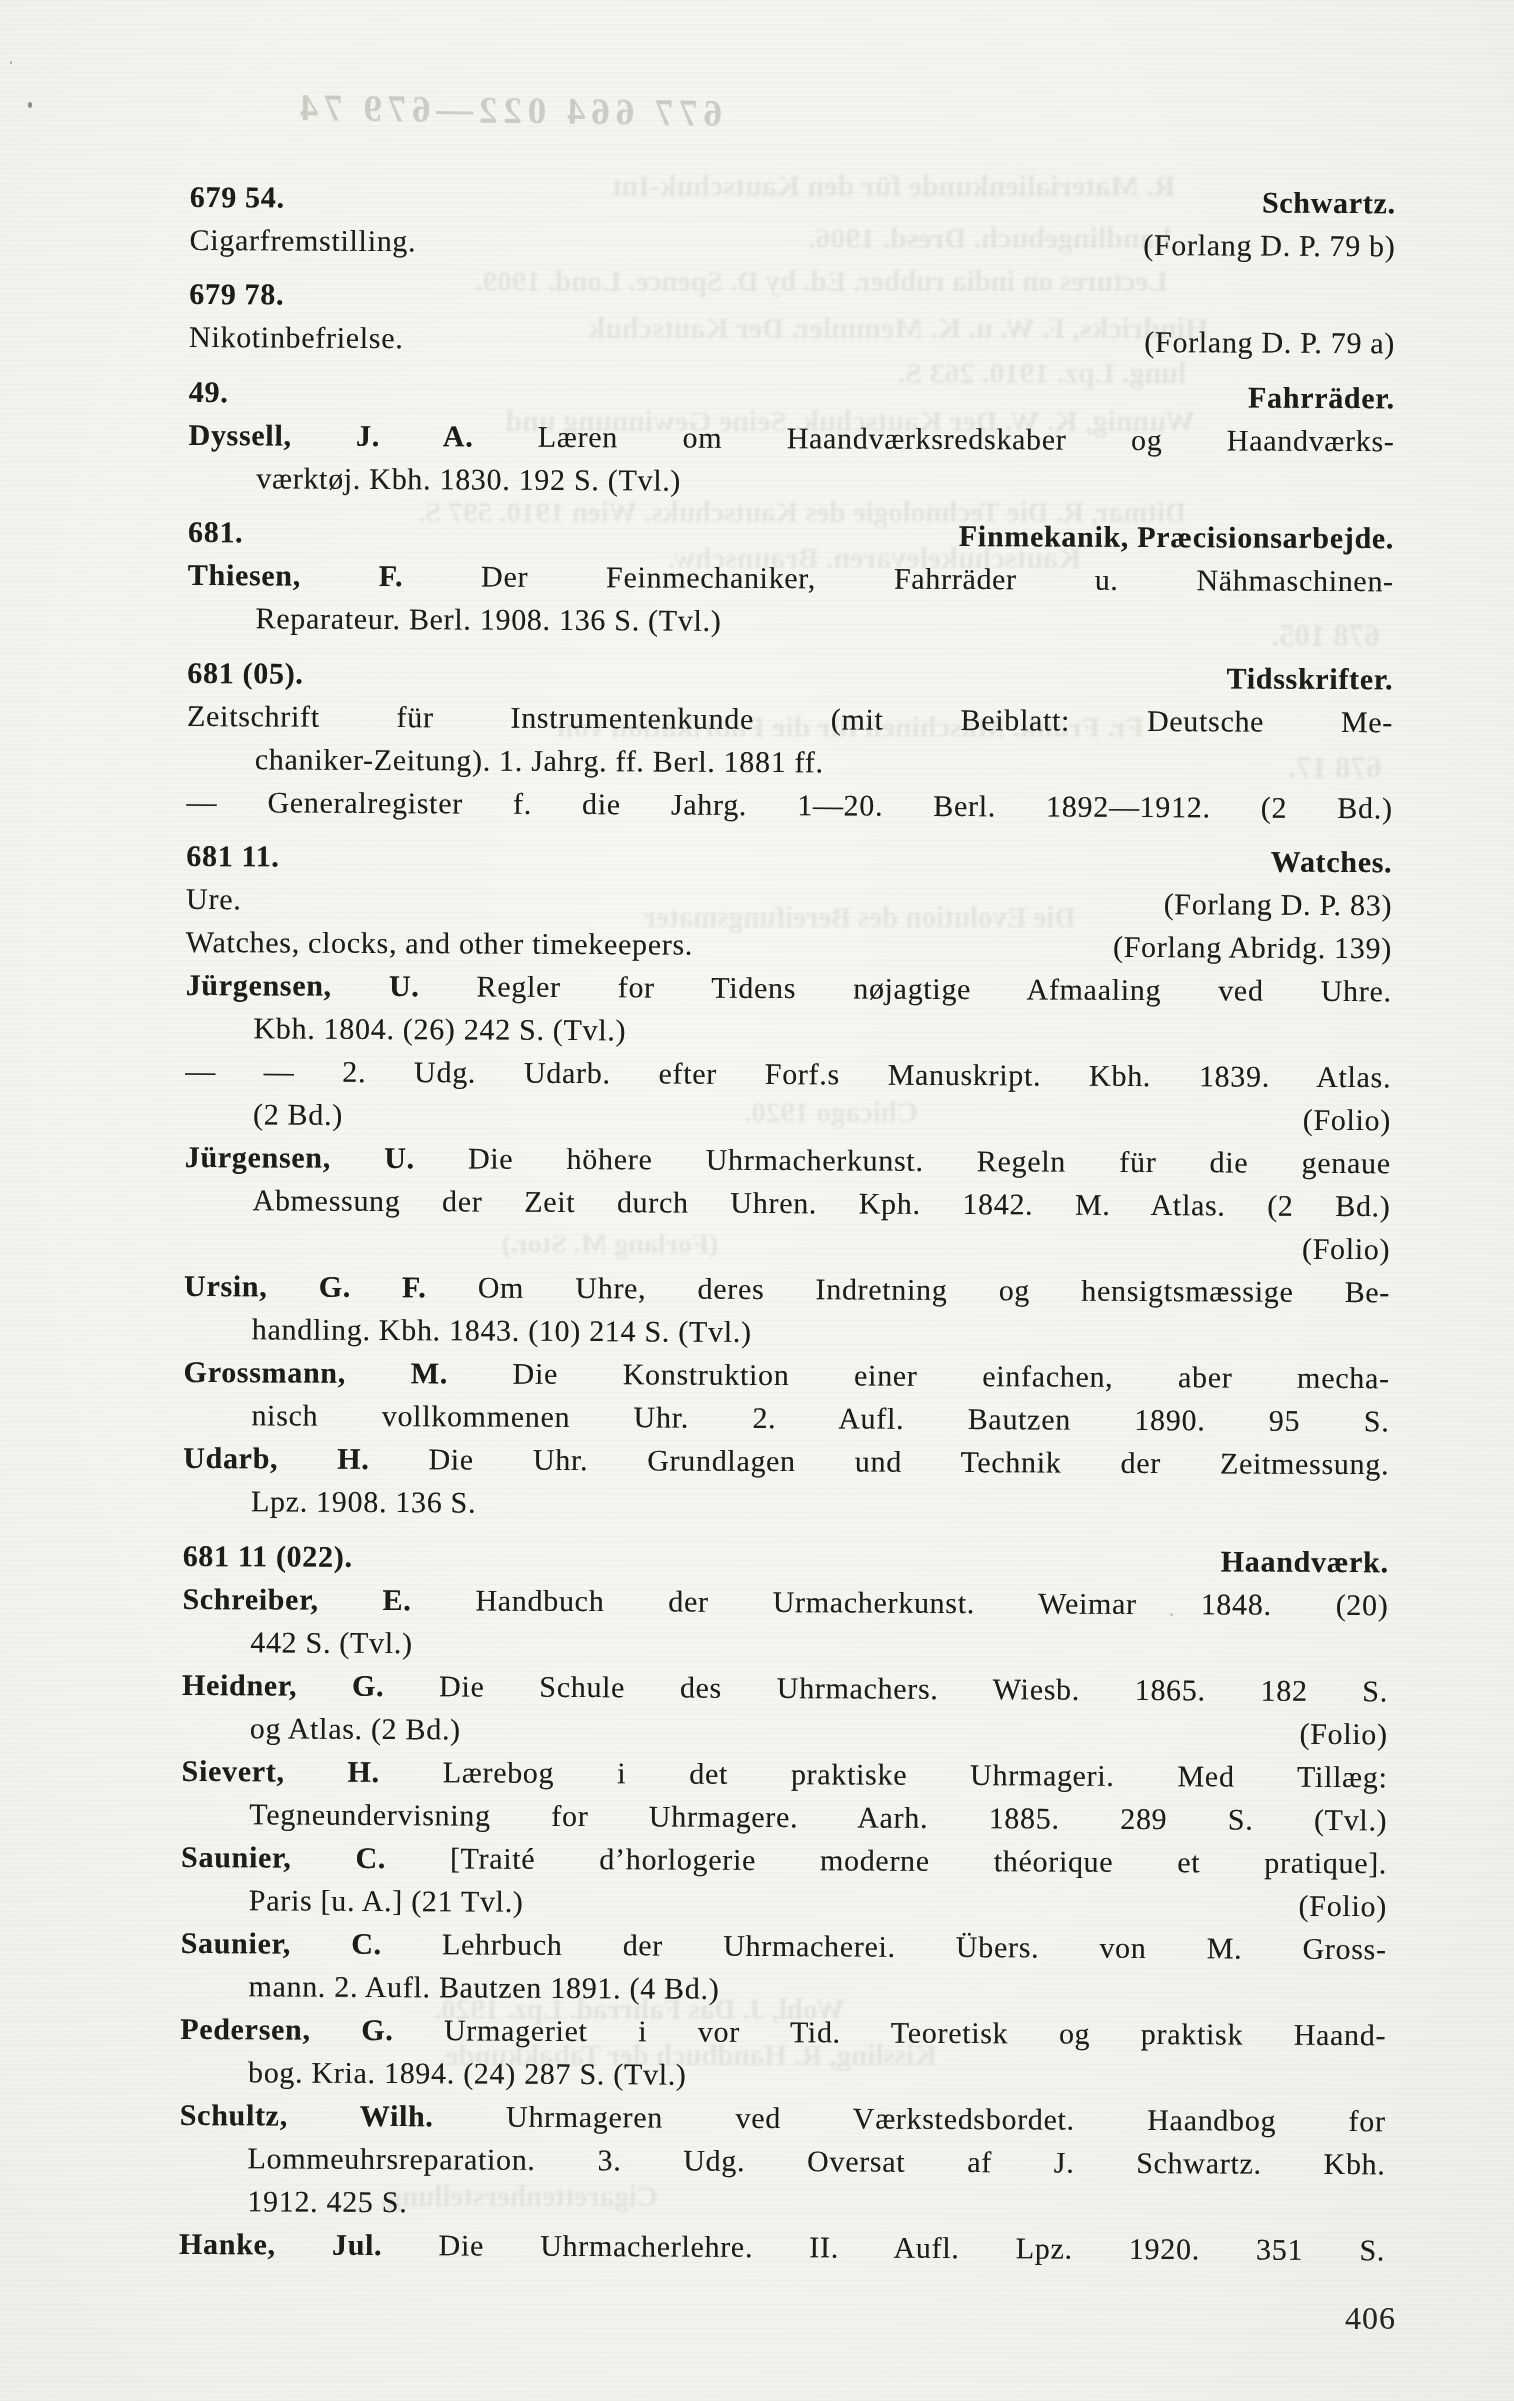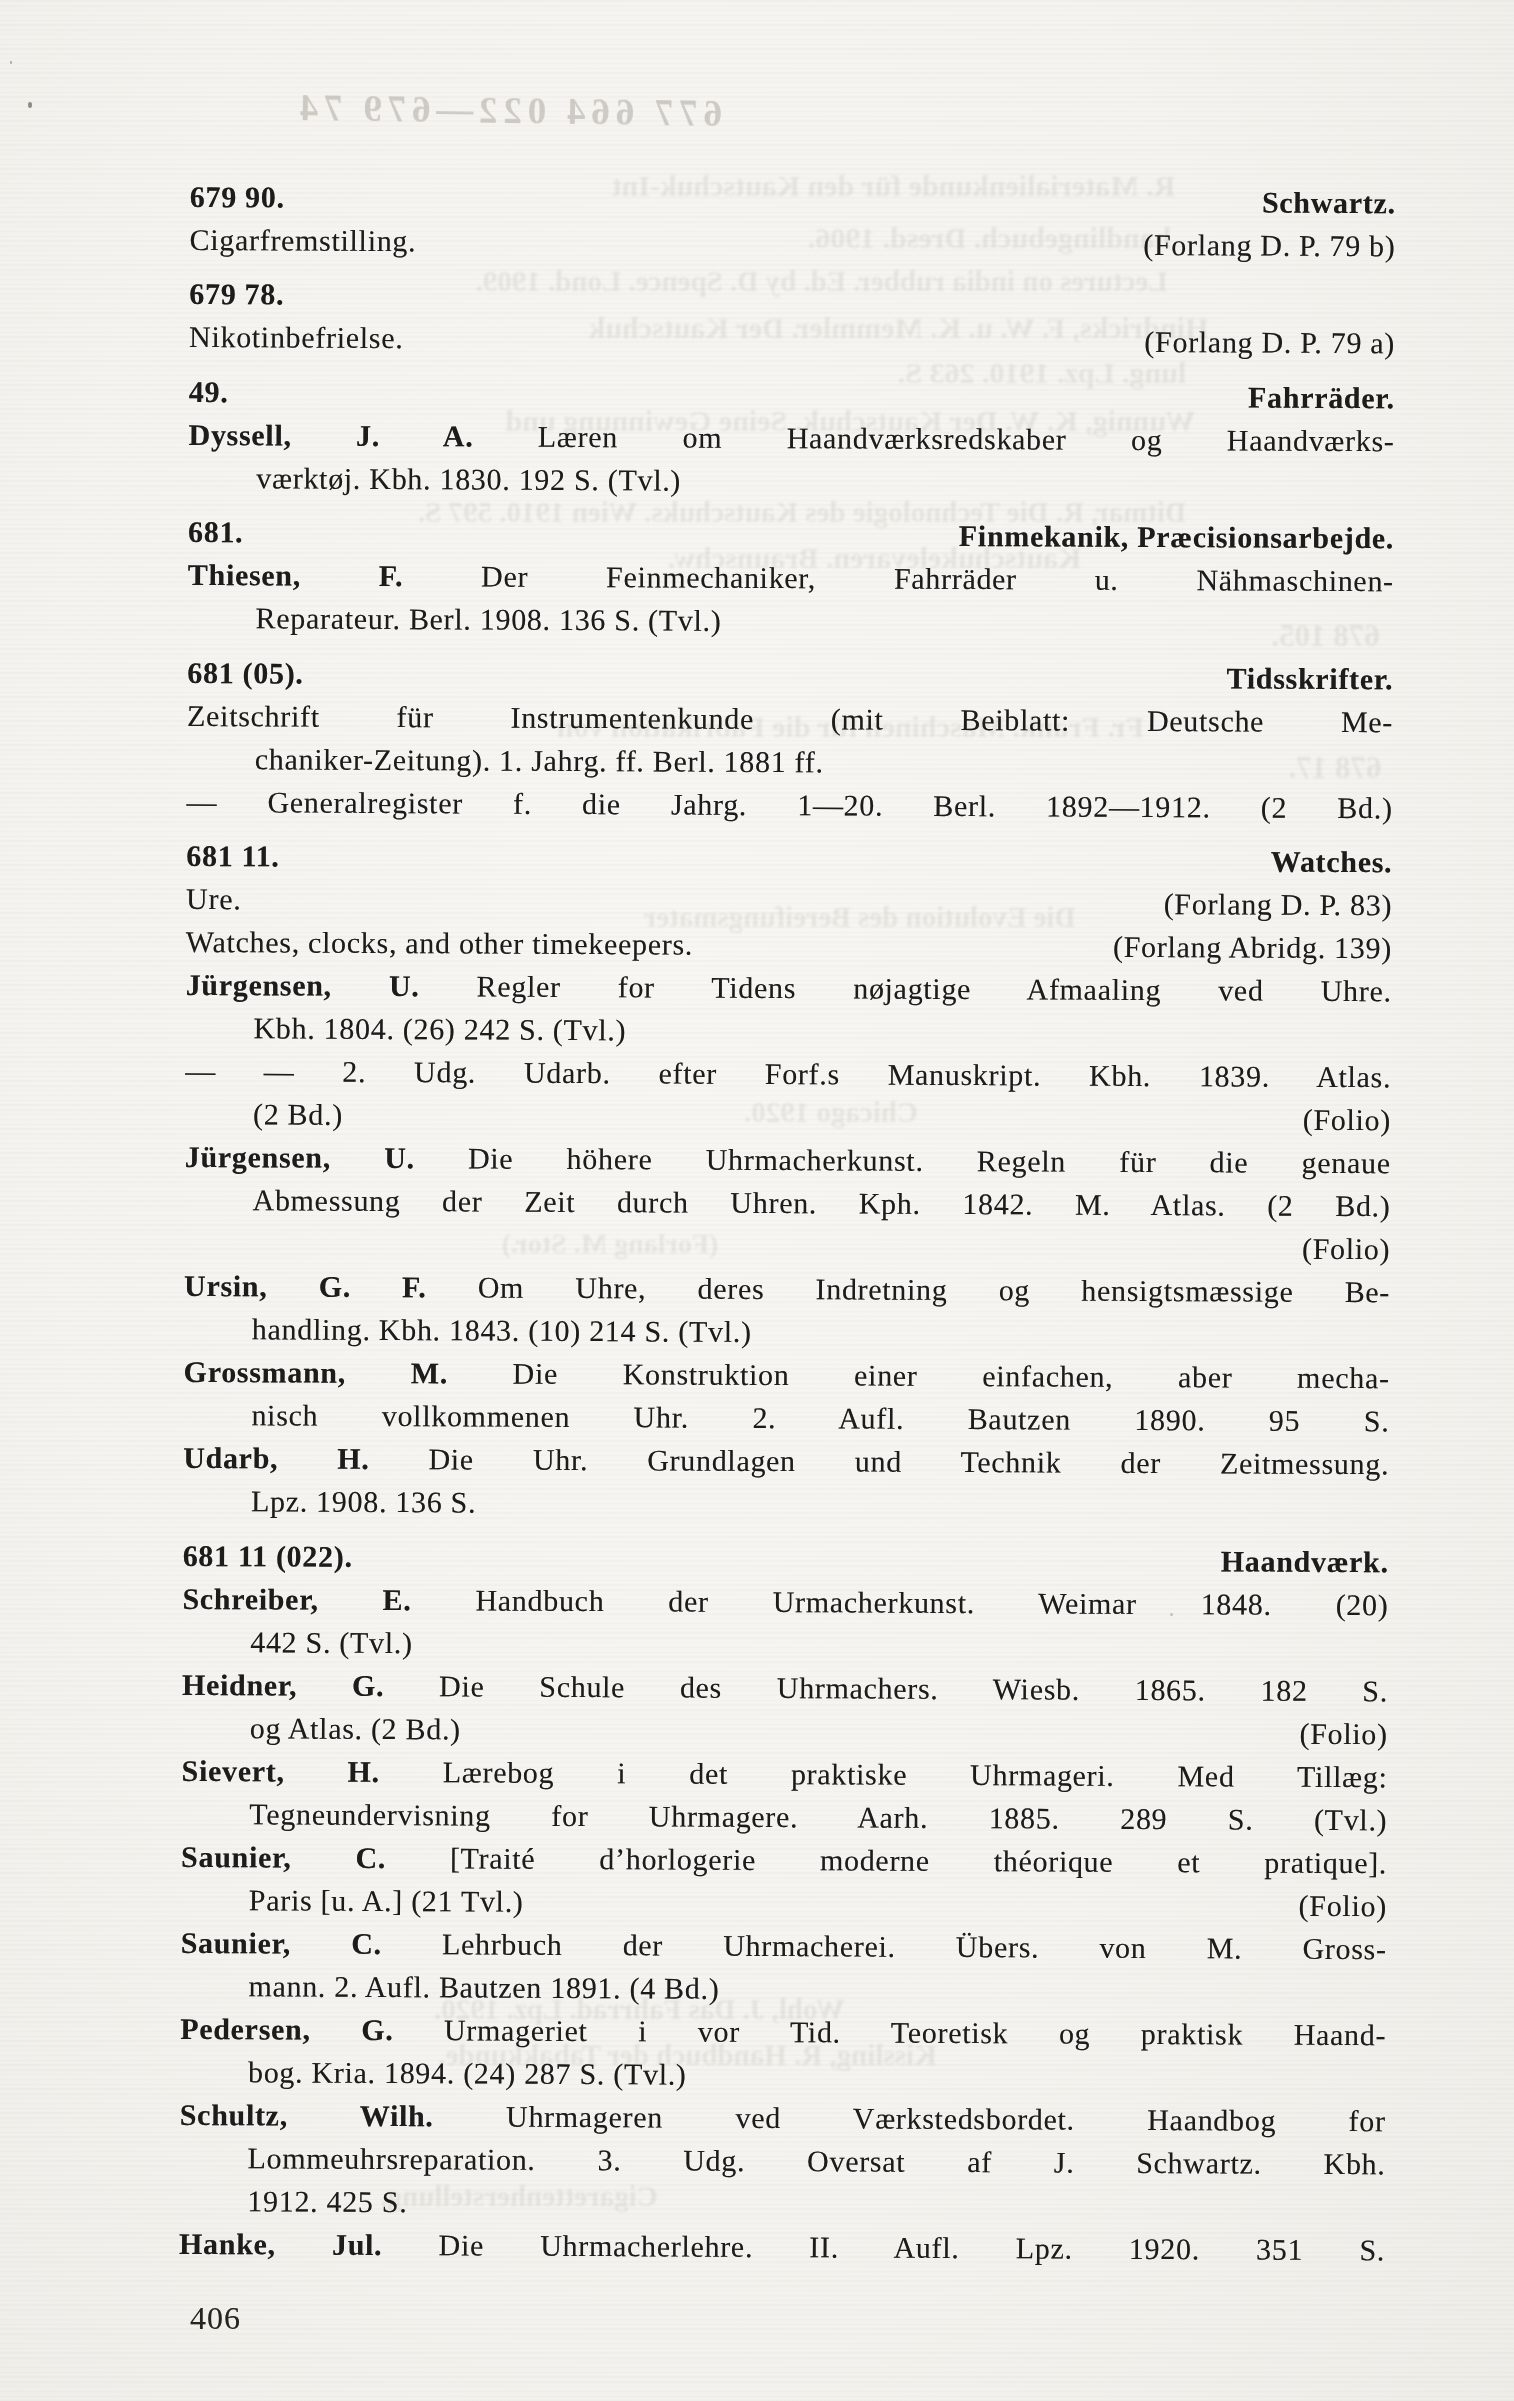--- a/index.html
+++ b/index.html
@@ -31,21 +31,21 @@
     text-shadow:0 0 0.5px rgba(25,25,25,0.45);
   }
   .line{min-height:43px;}
   .line.gap{margin-top:11.5px;}
   .line.ind{padding-left:68px;}
   .line.j{text-align:justify;text-align-last:justify;}
   .line.split{display:flex;justify-content:space-between;align-items:baseline;}
   .b{font-weight:700;}
   .pagenum{
     position:absolute;left:190px;top:2300px;width:1206px;z-index:2;
-    text-align:left;font-size:32px;color:#26251f;letter-spacing:1px;
+    text-align:right;font-size:32px;color:#26251f;letter-spacing:1px;
     text-shadow:0 0 0.5px rgba(25,25,25,0.4);
   }
   .speck{position:absolute;border-radius:50%;z-index:3;}
 </style>
 </head>
 <body>
 
 <div class="ghost-layer">
     <div class="ghost" style="top: 169px; left: 375px; width: 1037px; font-size: 30px;">R. Materialienkunde für den Kautschuk-Int</div>
     <div class="ghost" style="top: 221px; left: 634px; width: 711px; font-size: 30px;">handlingebuch. Dresd. 1906.</div>
@@ -63,21 +63,21 @@
     <div class="ghost" style="top: 1228px; left: 346px; width: 528px; font-size: 28px;">(Forlang M. Stor.)</div>
     <div class="ghost" style="top: 1993px; left: 207px; width: 865px; font-size: 29px;">Wohl, J. Das Fahrrad. Lpz. 1920.</div>
     <div class="ghost" style="top: 2039px; left: 207px; width: 961px; font-size: 29px;">Kissling, R. Handbuch der Tabakkunde.</div>
     <div class="ghost" style="top: 2180px; left: 207px; width: 624px; font-size: 29px;">Cigarettenherstellung.</div>
   </div>
 
 <div class="stamp">677 664 022—679 74</div>
 
 <div class="content">
     <div class="line split gap">
-      <span><span class="b">679 90.</span></span>
+      <span><span class="b">679 54.</span></span>
       <span class="right b">Schwartz.</span>
     </div>
     <div class="line split">
       <span><span>Cigarfremstilling.</span></span>
       <span class="right">(Forlang D. P. 79 b)</span>
     </div>
     <div class="line gap"><span><span class="b">679 78.</span></span></div>
     <div class="line split">
       <span><span>Nikotinbefrielse.</span></span>
       <span class="right">(Forlang D. P. 79 a)</span>

